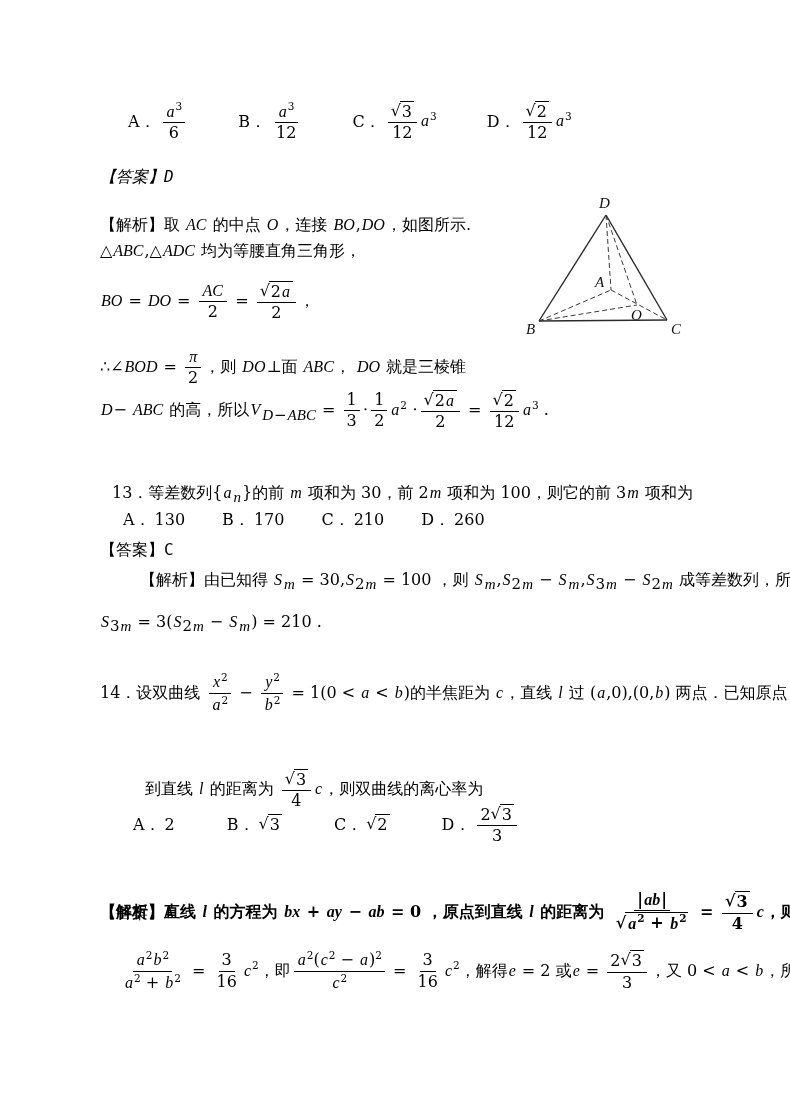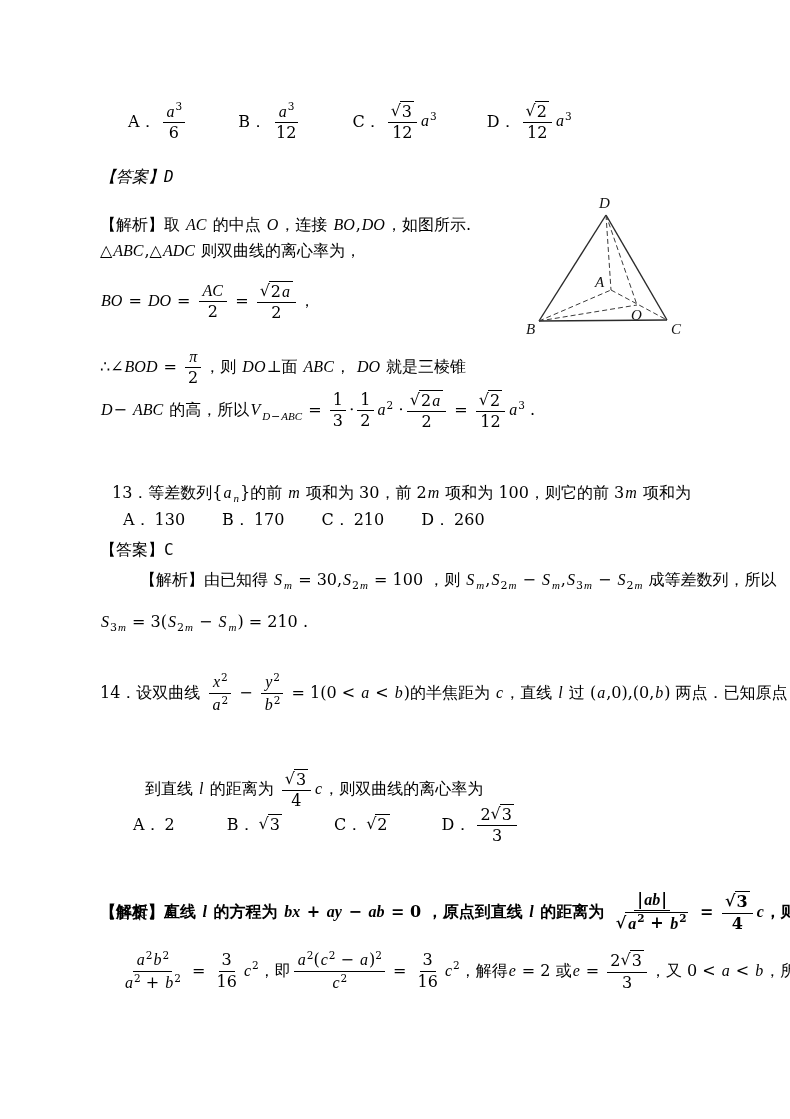--- a/index.html
+++ b/index.html
@@ -3,21 +3,21 @@
 <meta charset="utf-8">
 <style>
   html,body{margin:0;padding:0;background:#ffffff;}
   body{width:790px;height:1119px;position:relative;font-family:"DejaVu Serif",serif;font-size:16px;color:#000;}
   #doc{position:absolute;inset:0;}
   .block{position:absolute;white-space:pre;line-height:24px;}
   .rm{font-family:"DejaVu Serif",serif;white-space:pre;}
   .it{font-family:"Liberation Serif",serif;font-style:italic;white-space:pre;margin:0 1px;}
   .mono{font-family:"DejaVu Sans Mono",monospace;white-space:pre;}
   .sup{font-size:10.5px;vertical-align:super;line-height:1;}
-  .sub{font-size:11px;vertical-align:sub;line-height:1;}
+  .sub{font-size:15px;vertical-align:sub;line-height:1;}
   .frac{display:inline-flex;flex-direction:column;align-items:center;vertical-align:middle;margin:0 3px;line-height:1.15;text-align:center;}
   .fnum{display:block;padding:0 3px 1px;border-bottom:1px solid #000;}
   .fden{display:block;padding:1px 3px 0;}
   .sqrt{display:inline-block;white-space:nowrap;}
   .radsign{display:inline-block;margin-right:-1px;transform:translateY(-1px);}
   .radbody{display:inline-block;border-top:1px solid #000;padding:0 2px;line-height:1.2;}
   .options{display:flex;align-items:center;}
   .opt{display:flex;align-items:center;}
   .optlabel{font-family:"DejaVu Serif",serif;margin-right:4px;}
   .optval{white-space:pre;}
@@ -64,21 +64,21 @@
       <text x="74" y="14" data-name="vertex-label-D">D</text>
       <text x="70" y="93" data-name="vertex-label-A">A</text>
       <text x="106" y="126" data-name="vertex-label-O">O</text>
       <text x="1" y="140" data-name="vertex-label-B">B</text>
       <text x="146" y="140" data-name="vertex-label-C">C</text>
     </svg>
   </div>
 <div class="block options" data-name="q12-options"><span class="opt" data-name="option-item"><span class="optlabel" data-name="option-label">A．</span><span class="optval" data-name="option-value"><span class="frac" data-name="fraction"><span class="fnum" data-name="numerator"><span class="it" data-name="math-var">a</span><span class="sup" data-name="superscript"><span class="rm" data-name="text-run">3</span></span></span><span class="fden" data-name="denominator"><span class="rm" data-name="text-run">6</span></span></span></span></span><span class="opt" data-name="option-item"><span class="optlabel" data-name="option-label">B．</span><span class="optval" data-name="option-value"><span class="frac" data-name="fraction"><span class="fnum" data-name="numerator"><span class="it" data-name="math-var">a</span><span class="sup" data-name="superscript"><span class="rm" data-name="text-run">3</span></span></span><span class="fden" data-name="denominator"><span class="rm" data-name="text-run">12</span></span></span></span></span><span class="opt" data-name="option-item"><span class="optlabel" data-name="option-label">C．</span><span class="optval" data-name="option-value"><span class="frac" data-name="fraction"><span class="fnum" data-name="numerator"><span class="sqrt" data-name="square-root"><span class="radsign" data-name="radical-sign-icon">√</span><span class="radbody" data-name="radicand"><span class="rm" data-name="text-run">3</span></span></span></span><span class="fden" data-name="denominator"><span class="rm" data-name="text-run">12</span></span></span><span class="it" data-name="math-var">a</span><span class="sup" data-name="superscript"><span class="rm" data-name="text-run">3</span></span></span></span><span class="opt" data-name="option-item"><span class="optlabel" data-name="option-label">D．</span><span class="optval" data-name="option-value"><span class="frac" data-name="fraction"><span class="fnum" data-name="numerator"><span class="sqrt" data-name="square-root"><span class="radsign" data-name="radical-sign-icon">√</span><span class="radbody" data-name="radicand"><span class="rm" data-name="text-run">2</span></span></span></span><span class="fden" data-name="denominator"><span class="rm" data-name="text-run">12</span></span></span><span class="it" data-name="math-var">a</span><span class="sup" data-name="superscript"><span class="rm" data-name="text-run">3</span></span></span></span></div>
     <div class="block para" data-name="q12-answer"><span class="rm" data-name="text-run">【答案】</span><span class="mono" data-name="answer-letter">D</span></div>
     <div class="block para" data-name="sol12-line1"><span class="rm" data-name="text-run">【解析】取 </span><span class="it" data-name="math-var">AC</span><span class="rm" data-name="text-run"> 的中点 </span><span class="it" data-name="math-var">O</span><span class="rm" data-name="text-run">，连接 </span><span class="it" data-name="math-var">BO</span><span class="rm" data-name="text-run">,</span><span class="it" data-name="math-var">DO</span><span class="rm" data-name="text-run">，如图所示.</span></div>
-    <div class="block para" data-name="sol12-line2"><span class="rm" data-name="text-run">△</span><span class="it" data-name="math-var">ABC</span><span class="rm" data-name="text-run">,△</span><span class="it" data-name="math-var">ADC</span><span class="rm" data-name="text-run"> 则双曲线的离心率为，</span></div>
+    <div class="block para" data-name="sol12-line2"><span class="rm" data-name="text-run">△</span><span class="it" data-name="math-var">ABC</span><span class="rm" data-name="text-run">,△</span><span class="it" data-name="math-var">ADC</span><span class="rm" data-name="text-run"> 均为等腰直角三角形，</span></div>
     <div class="block para" data-name="sol12-line3"><span class="it" data-name="math-var">BO</span><span class="rm" data-name="text-run"> = </span><span class="it" data-name="math-var">DO</span><span class="rm" data-name="text-run"> = </span><span class="frac" data-name="fraction"><span class="fnum" data-name="numerator"><span class="it" data-name="math-var">AC</span></span><span class="fden" data-name="denominator"><span class="rm" data-name="text-run">2</span></span></span><span class="rm" data-name="text-run"> = </span><span class="frac" data-name="fraction"><span class="fnum" data-name="numerator"><span class="sqrt" data-name="square-root"><span class="radsign" data-name="radical-sign-icon">√</span><span class="radbody" data-name="radicand"><span class="rm" data-name="text-run">2</span><span class="it" data-name="math-var">a</span></span></span></span><span class="fden" data-name="denominator"><span class="rm" data-name="text-run">2</span></span></span><span class="rm" data-name="text-run">，</span></div>
     <div class="block para" data-name="sol12-line4"><span class="rm" data-name="text-run">∴∠</span><span class="it" data-name="math-var">BOD</span><span class="rm" data-name="text-run"> = </span><span class="frac" data-name="fraction"><span class="fnum" data-name="numerator"><span class="it" data-name="math-var">π</span></span><span class="fden" data-name="denominator"><span class="rm" data-name="text-run">2</span></span></span><span class="rm" data-name="text-run">，则 </span><span class="it" data-name="math-var">DO</span><span class="rm" data-name="text-run">⊥面 </span><span class="it" data-name="math-var">ABC</span><span class="rm" data-name="text-run">， </span><span class="it" data-name="math-var">DO</span><span class="rm" data-name="text-run"> 就是三棱锥</span></div>
     <div class="block para" data-name="sol12-line5"><span class="it" data-name="math-var">D</span><span class="rm" data-name="text-run">− </span><span class="it" data-name="math-var">ABC</span><span class="rm" data-name="text-run"> 的高，所以</span><span class="it" data-name="math-var">V</span><span class="sub" data-name="subscript"><span class="it" data-name="math-var">D</span><span class="rm" data-name="text-run">−</span><span class="it" data-name="math-var">ABC</span></span><span class="rm" data-name="text-run"> = </span><span class="frac" data-name="fraction"><span class="fnum" data-name="numerator"><span class="rm" data-name="text-run">1</span></span><span class="fden" data-name="denominator"><span class="rm" data-name="text-run">3</span></span></span><span class="rm" data-name="text-run">⋅</span><span class="frac" data-name="fraction"><span class="fnum" data-name="numerator"><span class="rm" data-name="text-run">1</span></span><span class="fden" data-name="denominator"><span class="rm" data-name="text-run">2</span></span></span><span class="it" data-name="math-var">a</span><span class="sup" data-name="superscript"><span class="rm" data-name="text-run">2</span></span><span class="rm" data-name="text-run"> ⋅</span><span class="frac" data-name="fraction"><span class="fnum" data-name="numerator"><span class="sqrt" data-name="square-root"><span class="radsign" data-name="radical-sign-icon">√</span><span class="radbody" data-name="radicand"><span class="rm" data-name="text-run">2</span><span class="it" data-name="math-var">a</span></span></span></span><span class="fden" data-name="denominator"><span class="rm" data-name="text-run">2</span></span></span><span class="rm" data-name="text-run"> = </span><span class="frac" data-name="fraction"><span class="fnum" data-name="numerator"><span class="sqrt" data-name="square-root"><span class="radsign" data-name="radical-sign-icon">√</span><span class="radbody" data-name="radicand"><span class="rm" data-name="text-run">2</span></span></span></span><span class="fden" data-name="denominator"><span class="rm" data-name="text-run">12</span></span></span><span class="it" data-name="math-var">a</span><span class="sup" data-name="superscript"><span class="rm" data-name="text-run">3</span></span><span class="rm" data-name="text-run"> .</span></div>
     <div class="block para" data-name="q13-stem"><span class="rm" data-name="text-run">13．等差数列</span><span class="rm" data-name="text-run">{</span><span class="it" data-name="math-var">a</span><span class="sub" data-name="subscript"><span class="it" data-name="math-var">n</span></span><span class="rm" data-name="text-run">}</span><span class="rm" data-name="text-run">的前 </span><span class="it" data-name="math-var">m</span><span class="rm" data-name="text-run"> 项和为 30，前 2</span><span class="it" data-name="math-var">m</span><span class="rm" data-name="text-run"> 项和为 100，则它的前 3</span><span class="it" data-name="math-var">m</span><span class="rm" data-name="text-run"> 项和为</span></div>
     <div class="block options" data-name="q13-options"><span class="opt" data-name="option-item"><span class="optlabel" data-name="option-label">A．</span><span class="optval" data-name="option-value"><span class="rm" data-name="text-run">130</span></span></span><span class="opt" data-name="option-item"><span class="optlabel" data-name="option-label">B．</span><span class="optval" data-name="option-value"><span class="rm" data-name="text-run">170</span></span></span><span class="opt" data-name="option-item"><span class="optlabel" data-name="option-label">C．</span><span class="optval" data-name="option-value"><span class="rm" data-name="text-run">210</span></span></span><span class="opt" data-name="option-item"><span class="optlabel" data-name="option-label">D．</span><span class="optval" data-name="option-value"><span class="rm" data-name="text-run">260</span></span></span></div>
     <div class="block para" data-name="q13-answer"><span class="rm" data-name="text-run">【答案】</span><span class="mono" data-name="answer-letter">C</span></div>
     <div class="block para" data-name="sol13-line1"><span class="rm" data-name="text-run">【解析】由已知得 </span><span class="it" data-name="math-var">S</span><span class="sub" data-name="subscript"><span class="it" data-name="math-var">m</span></span><span class="rm" data-name="text-run"> = 30,</span><span class="it" data-name="math-var">S</span><span class="sub" data-name="subscript"><span class="rm" data-name="text-run">2</span><span class="it" data-name="math-var">m</span></span><span class="rm" data-name="text-run"> = 100 ，则 </span><span class="it" data-name="math-var">S</span><span class="sub" data-name="subscript"><span class="it" data-name="math-var">m</span></span><span class="rm" data-name="text-run">,</span><span class="it" data-name="math-var">S</span><span class="sub" data-name="subscript"><span class="rm" data-name="text-run">2</span><span class="it" data-name="math-var">m</span></span><span class="rm" data-name="text-run"> − </span><span class="it" data-name="math-var">S</span><span class="sub" data-name="subscript"><span class="it" data-name="math-var">m</span></span><span class="rm" data-name="text-run">,</span><span class="it" data-name="math-var">S</span><span class="sub" data-name="subscript"><span class="rm" data-name="text-run">3</span><span class="it" data-name="math-var">m</span></span><span class="rm" data-name="text-run"> − </span><span class="it" data-name="math-var">S</span><span class="sub" data-name="subscript"><span class="rm" data-name="text-run">2</span><span class="it" data-name="math-var">m</span></span><span class="rm" data-name="text-run"> 成等差数列，所以</span></div>
     <div class="block para" data-name="sol13-line2"><span class="it" data-name="math-var">S</span><span class="sub" data-name="subscript"><span class="rm" data-name="text-run">3</span><span class="it" data-name="math-var">m</span></span><span class="rm" data-name="text-run"> = 3(</span><span class="it" data-name="math-var">S</span><span class="sub" data-name="subscript"><span class="rm" data-name="text-run">2</span><span class="it" data-name="math-var">m</span></span><span class="rm" data-name="text-run"> − </span><span class="it" data-name="math-var">S</span><span class="sub" data-name="subscript"><span class="it" data-name="math-var">m</span></span><span class="rm" data-name="text-run">) = 210 .</span></div>
     <div class="block para" data-name="q14-stem"><span class="rm" data-name="text-run">14．设双曲线 </span><span class="frac" data-name="fraction"><span class="fnum" data-name="numerator"><span class="it" data-name="math-var">x</span><span class="sup" data-name="superscript"><span class="rm" data-name="text-run">2</span></span></span><span class="fden" data-name="denominator"><span class="it" data-name="math-var">a</span><span class="sup" data-name="superscript"><span class="rm" data-name="text-run">2</span></span></span></span><span class="rm" data-name="text-run"> − </span><span class="frac" data-name="fraction"><span class="fnum" data-name="numerator"><span class="it" data-name="math-var">y</span><span class="sup" data-name="superscript"><span class="rm" data-name="text-run">2</span></span></span><span class="fden" data-name="denominator"><span class="it" data-name="math-var">b</span><span class="sup" data-name="superscript"><span class="rm" data-name="text-run">2</span></span></span></span><span class="rm" data-name="text-run"> = 1(0 &lt; </span><span class="it" data-name="math-var">a</span><span class="rm" data-name="text-run"> &lt; </span><span class="it" data-name="math-var">b</span><span class="rm" data-name="text-run">)的半焦距为 </span><span class="it" data-name="math-var">c</span><span class="rm" data-name="text-run">，直线 </span><span class="it" data-name="math-var">l</span><span class="rm" data-name="text-run"> 过 (</span><span class="it" data-name="math-var">a</span><span class="rm" data-name="text-run">,0),(0,</span><span class="it" data-name="math-var">b</span><span class="rm" data-name="text-run">) 两点．已知原点</span></div>
     <div class="block para" data-name="q14-line2"><span class="rm" data-name="text-run">到直线 </span><span class="it" data-name="math-var">l</span><span class="rm" data-name="text-run"> 的距离为 </span><span class="frac" data-name="fraction"><span class="fnum" data-name="numerator"><span class="sqrt" data-name="square-root"><span class="radsign" data-name="radical-sign-icon">√</span><span class="radbody" data-name="radicand"><span class="rm" data-name="text-run">3</span></span></span></span><span class="fden" data-name="denominator"><span class="rm" data-name="text-run">4</span></span></span><span class="it" data-name="math-var">c</span><span class="rm" data-name="text-run">，则双曲线的离心率为</span></div>

